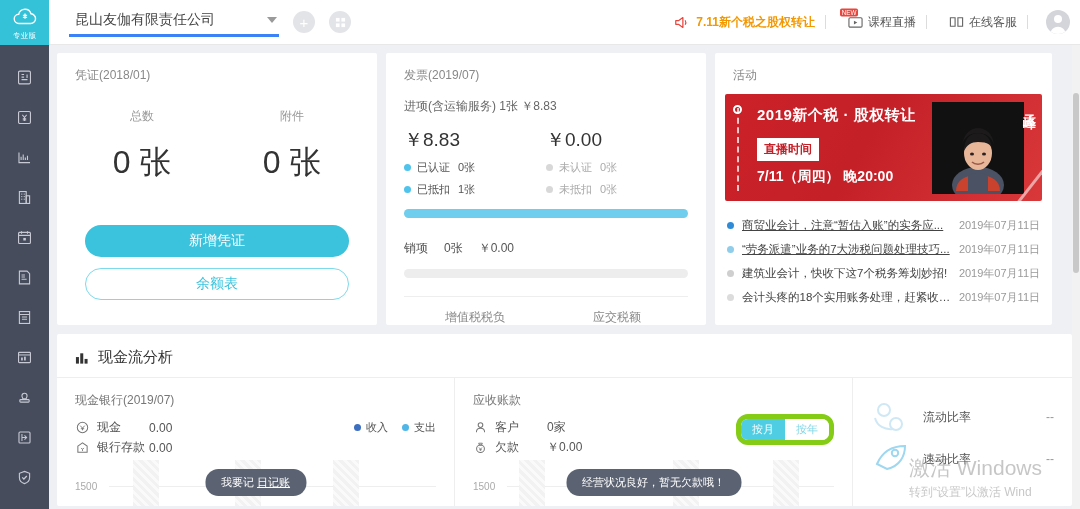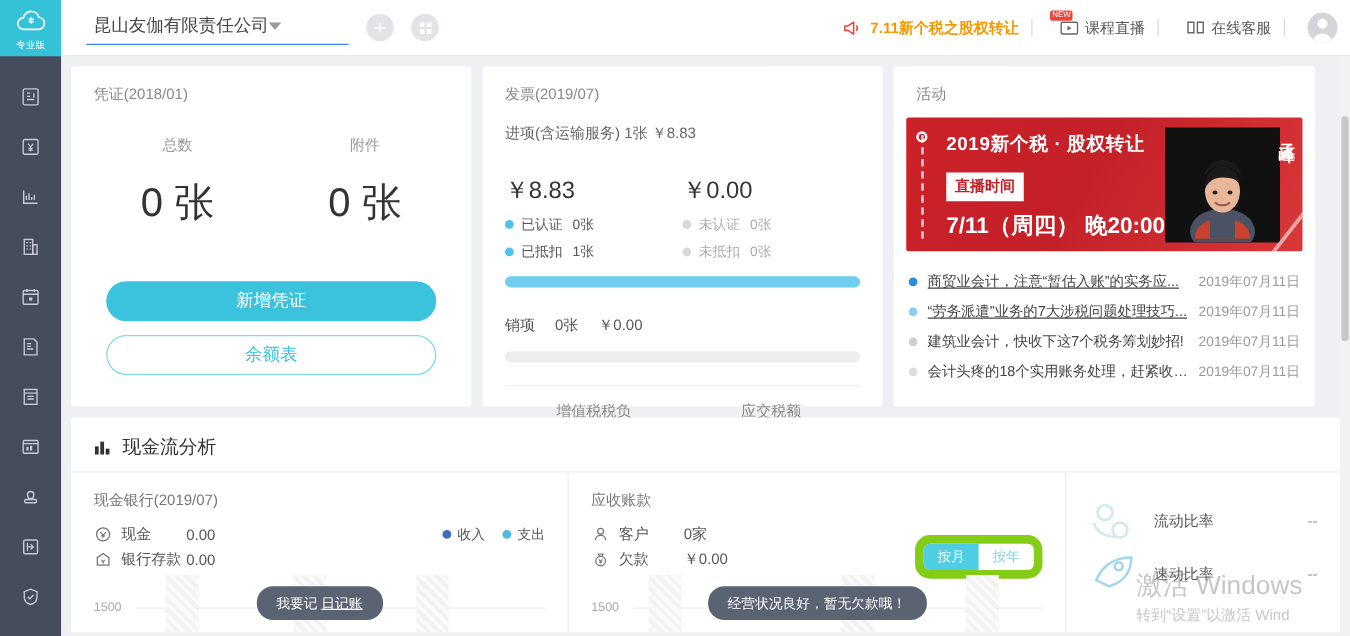--- a/index.html
+++ b/index.html
@@ -40,22 +40,22 @@
   
   .header {
     position: absolute; left: 49px; top: 0;
     width: 1031px; height: 45px;
     background: #fff;
     display: flex; align-items: center;
     border-bottom: 1px solid #e8e8e8;
   }
   .company-sel {
     margin-left: 20px; width: 210px;
-    border-bottom: 1px solid #3b82f6;
-    display: flex; align-items: center; justify-content: flex-start;
+    border-bottom: 3px solid #3b82f6;
+    display: flex; align-items: center; justify-content: space-between;
     padding: 3px 2px 5px 6px;
     cursor: pointer;
   }
   .company-name { font-size: 14px; color: #444; }
   .caret { width: 0; height: 0;
     border-left: 5px solid transparent; border-right: 5px solid transparent;
     border-top: 6px solid #9a9a9a; }
   .round-btn {
     width: 22px; height: 22px; border-radius: 50%;
     background: #e3e4e8; color: #fff;
@@ -109,21 +109,21 @@
   }
   .btn-ghost {
     height: 32px; border-radius: 16px; background: #fff; color: #3bc3de;
     border: 1px solid #7ddaeb; font-size: 14px; margin-top: 11px;
     display: flex; align-items: center; justify-content: center; cursor: pointer;
   }
 
   
   .card-invoice { width: 320px; height: 272px; }
   .inv-line { font-size: 12px; color: #666; padding: 14px 18px 0 18px; }
-  .inv-amounts { display: flex; padding: 0 18px; margin-top: 24px; }
+  .inv-amounts { display: flex; padding: 0 18px; margin-top: 12px; }
   .inv-col { flex: 1; }
   .inv-amt { font-size: 19px; color: #333; font-weight: 300; }
   .inv-stat { font-size: 11px; color: #555; margin-top: 7px; display: flex; align-items: center; }
   .inv-stat.dim { color: #aaa; }
   .dot { width: 7px; height: 7px; border-radius: 50%; margin-right: 6px; flex: none; }
   .dot-on { background: #4ec3ec; }
   .dot-off { background: #d8d8d8; }
   .inv-stat .n { margin-left: 8px; }
   .bar { height: 9px; border-radius: 5px; margin: 12px 18px 0 18px; }
   .bar-full { background: #6fcdee; }
@@ -146,21 +146,21 @@
     position: relative; overflow: hidden; color: #fff; cursor: pointer;
   }
   .banner-dashline { position: absolute; left: 12px; top: 14px; bottom: 10px; width: 1px;
     border-left: 2px dashed rgba(255,255,255,.75); }
   .banner-dot { position: absolute; left: 8px; top: 11px; width: 9px; height: 9px;
     border-radius: 50%; border: 2px solid #fff; background: #c42028; }
   .banner-title { position: absolute; left: 32px; top: 12px; font-size: 15px; font-weight: bold;
     letter-spacing: .5px; }
   .banner-chip { position: absolute; left: 32px; top: 44px; background: #fff; color: #c42028;
     font-size: 12px; font-weight: bold; padding: 3px 7px; }
-  .banner-time { position: absolute; left: 32px; top: 74px; font-size: 18px; font-weight: bold; text-align: right; }
+  .banner-time { position: absolute; left: 32px; top: 74px; font-size: 14px; font-weight: bold; text-align: right; }
   .banner-photo { position: absolute; right: 18px; top: 8px; width: 92px; height: 92px;
     background: #111; overflow: hidden; }
   .photo-face { position: absolute; left: 50%; transform: translateX(-50%); bottom: 0;
     width: 60px; }
   .banner-name { position: absolute; right: 4px; top: 10px; font-size: 13px; font-weight: bold;
     writing-mode: vertical-rl; letter-spacing: 3px; }
   .banner-slash { position: absolute; right: 6px; bottom: 2px; width: 52px; height: 52px;
     border-right: 3px solid rgba(255,255,255,.55); transform: rotate(38deg); }
   .news { padding: 8px 12px 0 12px; }
   .news-item { display: flex; align-items: center; font-size: 11.5px; margin-top: 9px; cursor: pointer; }
@@ -184,22 +184,22 @@
   .cf-col + .cf-col { border-left: 1px solid #eee; }
   .cf-sub { font-size: 12px; color: #777; }
   .cf-stats { margin-top: 10px; }
   .cf-stat { display: flex; align-items: center; font-size: 12px; color: #555; margin-top: 3px; }
   .cf-ic { width: 14px; margin-right: 8px; display: flex; justify-content: center; color: #777; }
   .cf-stat .k { min-width: 52px; }
   .cf-stat .v { }
   .cf-legend { position: absolute; right: 18px; top: 42px; display: flex; font-size: 11px; color: #555; align-items: flex-end; }
   .cf-legend .lg { display: flex; align-items: center; margin-left: 14px; }
   .cf-legend .lgd { width: 7px; height: 7px; border-radius: 50%; margin-right: 5px; }
-  .toggle { position: absolute; right: 18px; top: 50px; display: flex;
-    border: 7px solid #84cc16; border-radius: 12px; overflow: hidden; cursor: pointer; align-items: center; }
+  .toggle { position: absolute; right: 18px; top: 36px; display: flex;
+    border: 5px solid #84cc16; border-radius: 12px; overflow: hidden; cursor: pointer; align-items: center; }
   .toggle div { font-size: 11px; padding: 3px 11px; }
   .toggle .on { background: #4ecde3; color: #fff; }
   .toggle .off { background: #fff; color: #7fd6e6; }
   .chart {
     position: absolute; left: 18px; right: 18px; bottom: 0; height: 46px;
   }
   .axis-lbl { position: absolute; left: 0; bottom: 14px; font-size: 10px; color: #aaa; }
   .gridline { position: absolute; left: 34px; right: 0; bottom: 19px; height: 1px; background: #eee; }
   .hatch { position: absolute; bottom: 0; width: 26px; height: 46px;
     background-image: repeating-linear-gradient(45deg, #f2f2f2 0 3px, #fafafa 3px 6px); }

